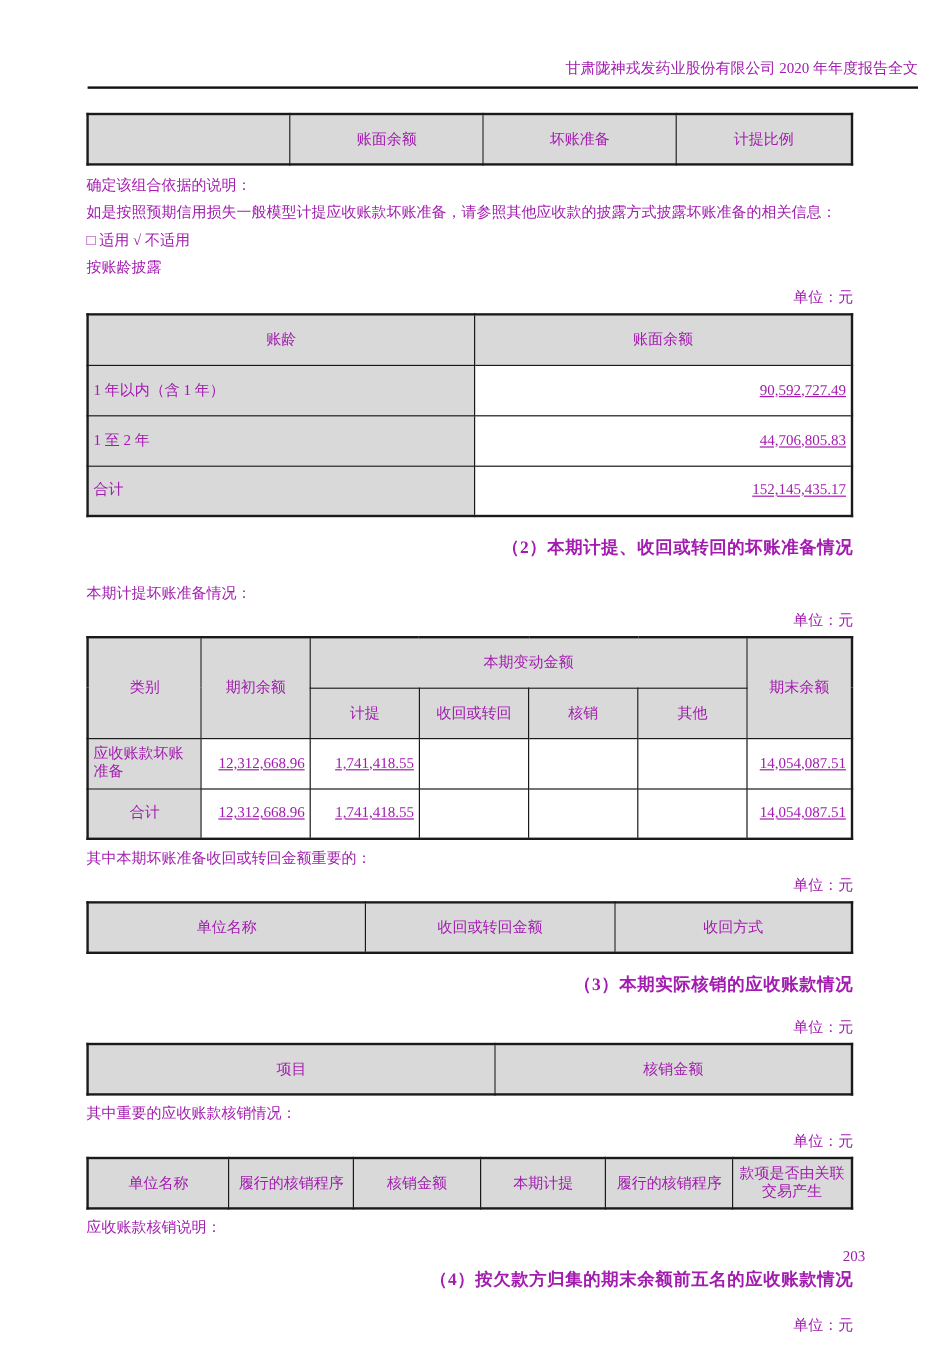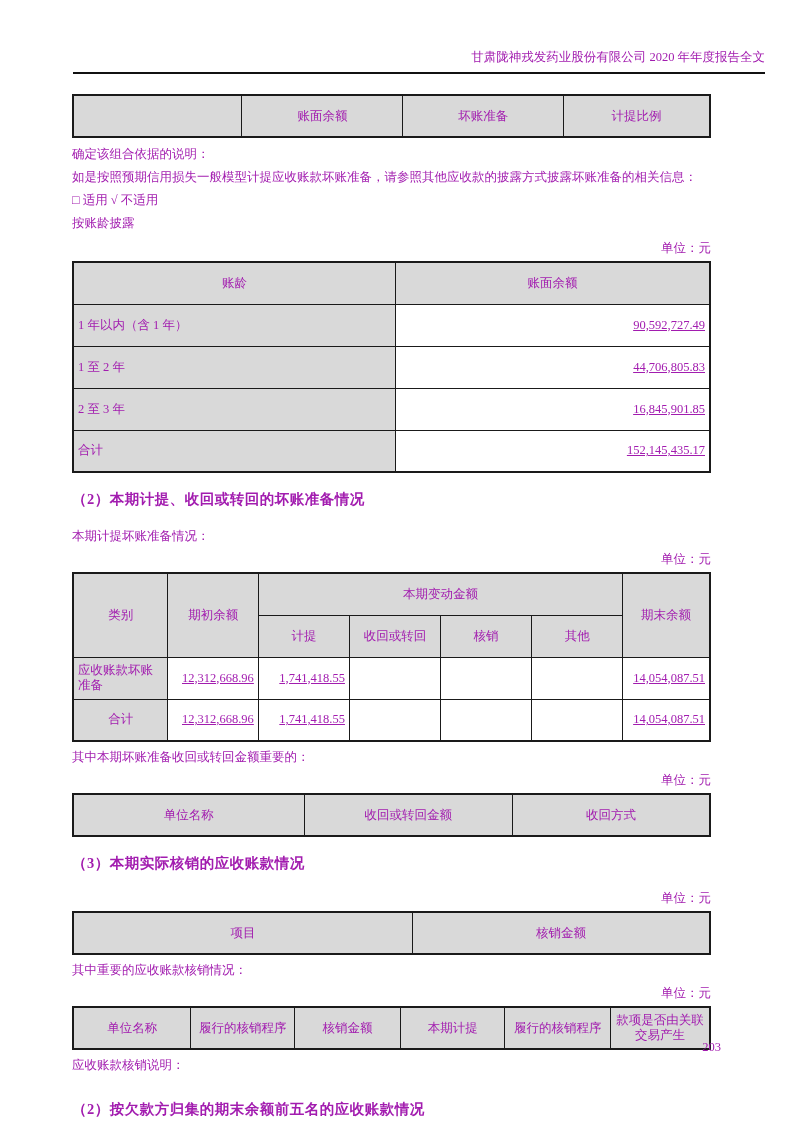--- a/index.html
+++ b/index.html
@@ -41,20 +41,21 @@
     line-height: 15px;
     text-align: right;
     margin-top: 8px;
     margin-bottom: 5px;
   }
   .sec-heading {
     font-size: 14.5px;
     font-weight: bold;
     line-height: 20px;
     letter-spacing: 0.5px;
+    text-align: right;
   }
   table.doc {
     width: 100%;
     border-collapse: collapse;
     table-layout: fixed;
     border: 2px solid #1a1a1a;
   }
   table.doc td {
     border: 1px solid #1a1a1a;
     font-size: 12.5px;
@@ -125,24 +126,20 @@
       </tr>
       <tr>
         <td class="shaded l">1 年以内（含 1 年）</td>
         <td class="r">90,592,727.49</td>
       </tr>
       <tr>
         <td class="shaded l">1 至 2 年</td>
         <td class="r">44,706,805.83</td>
       </tr>
       <tr>
-        <td class="shaded l">2 至 3 年</td>
-        <td class="r">16,845,901.85</td>
-      </tr>
-      <tr>
         <td class="shaded l">合计</td>
         <td class="r">152,145,435.17</td>
       </tr>
     </tbody>
       </table>
 
     <p class="sec-heading" style="margin-top:16px">（2）本期计提、收回或转回的坏账准备情况</p>
 
     <p class="body-text" style="margin-top:20px">本期计提坏账准备情况：</p>
     <p class="unit-label">单位：元</p>
@@ -245,21 +242,21 @@
         <td class="shaded c">核销金额</td>
         <td class="shaded c">本期计提</td>
         <td class="shaded c">履行的核销程序</td>
         <td class="shaded c">款项是否由关联交易产生</td>
       </tr>
     </tbody>
       </table>
 
     <p class="body-text">应收账款核销说明：</p>
 
-    <p class="sec-heading" style="margin-top:26px">（2）按欠款方归集的期末余额前五名的应收账款情况</p>
+    <p class="sec-heading" style="margin-top:26px">（4）按欠款方归集的期末余额前五名的应收账款情况</p>
 
     <p class="unit-label" style="margin-top:20px">单位：元</p>
 
   </div>
 
   <div class="page-number">203</div>
 
 </div>
 
 </body></html>

